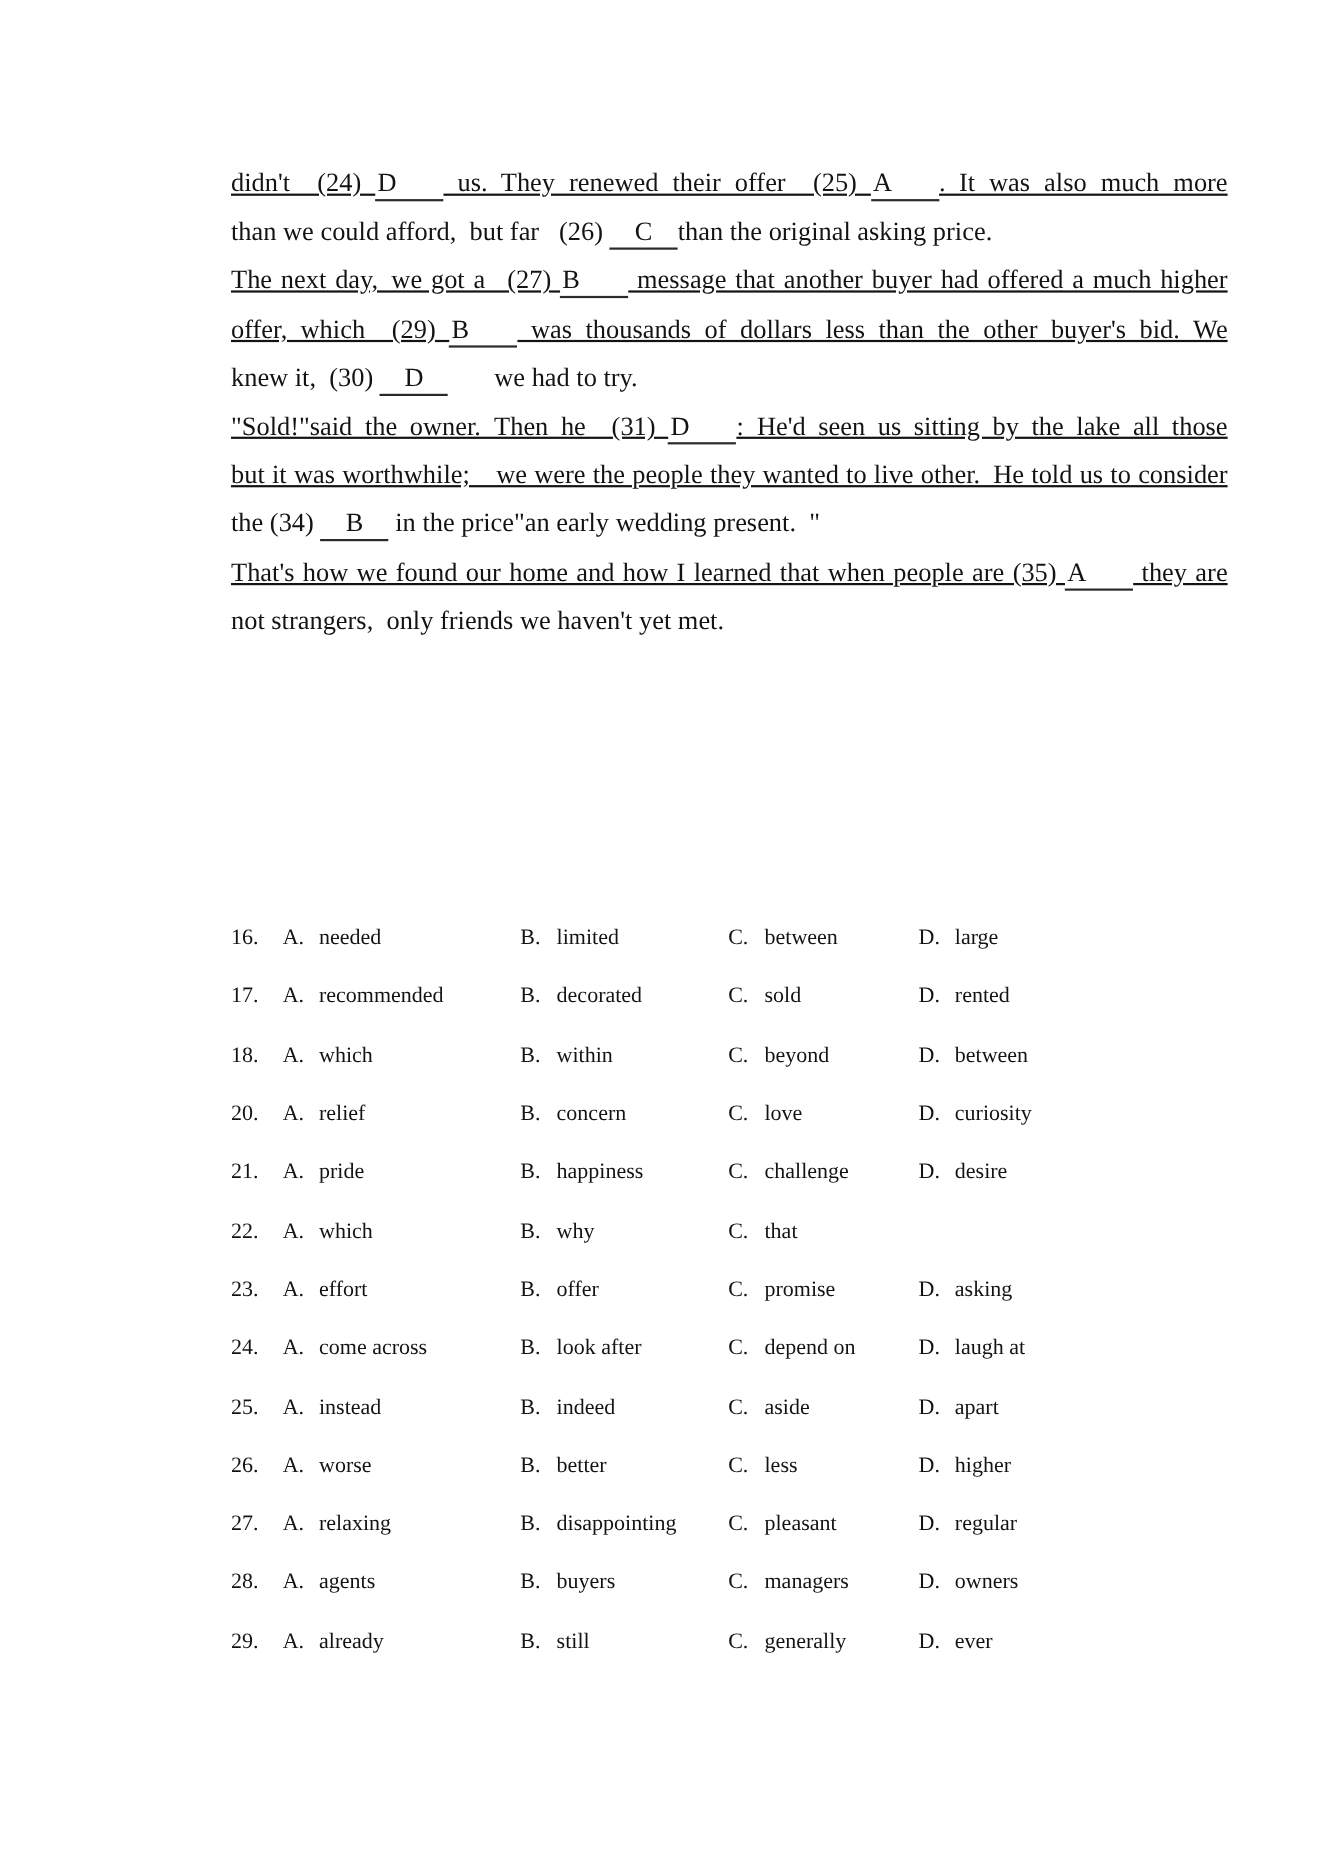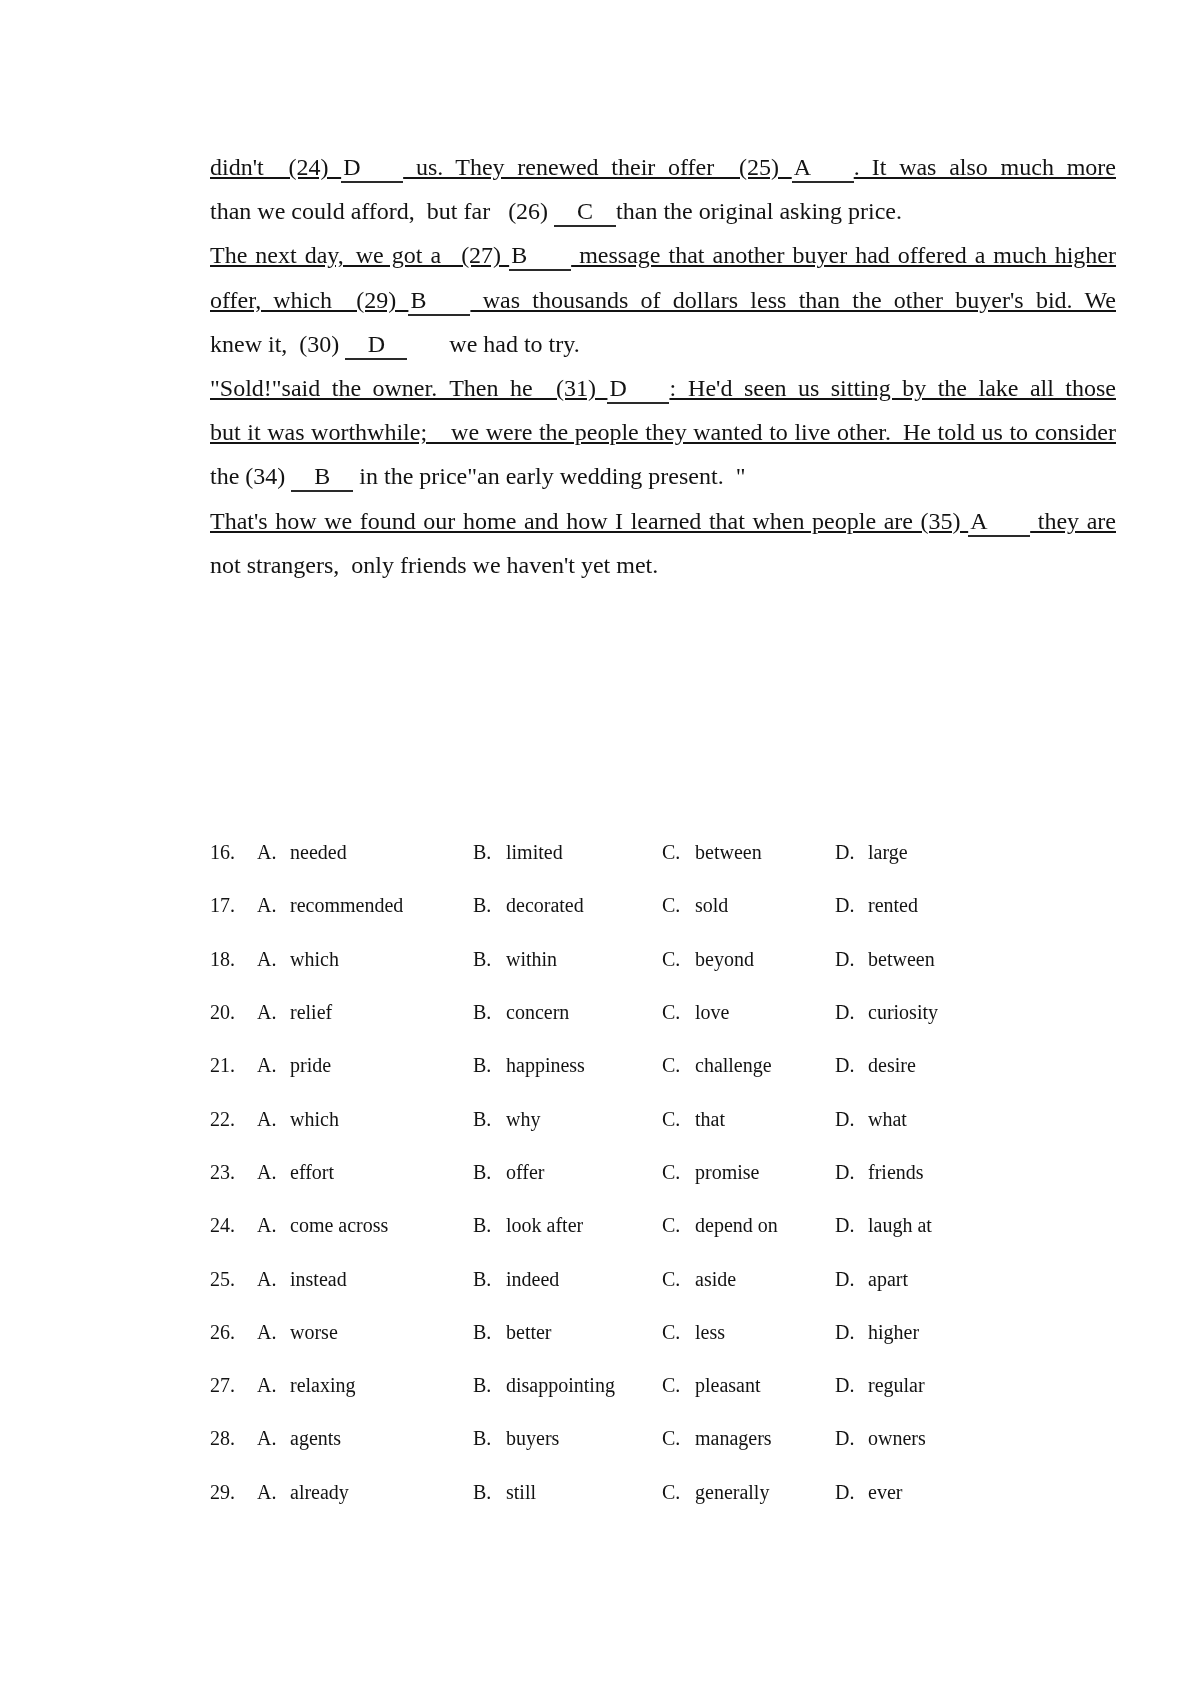--- a/index.html
+++ b/index.html
@@ -94,28 +94,27 @@
         <span class="qopt"><span class="qlabel">A.</span><span>pride</span></span>
         <span class="qopt"><span class="qlabel">B.</span><span>happiness</span></span>
         <span class="qopt"><span class="qlabel">C.</span><span>challenge</span></span>
         <span class="qopt"><span class="qlabel">D.</span><span>desire</span></span>
       </div>
       <div class="qrow">
         <span class="qnum">22.</span>
         <span class="qopt"><span class="qlabel">A.</span><span>which</span></span>
         <span class="qopt"><span class="qlabel">B.</span><span>why</span></span>
         <span class="qopt"><span class="qlabel">C.</span><span>that</span></span>
-        <span class="qopt"><span class="qlabel">D.</span><span>what</span></span>
       </div>
       <div class="qrow">
         <span class="qnum">23.</span>
         <span class="qopt"><span class="qlabel">A.</span><span>effort</span></span>
         <span class="qopt"><span class="qlabel">B.</span><span>offer</span></span>
         <span class="qopt"><span class="qlabel">C.</span><span>promise</span></span>
-        <span class="qopt"><span class="qlabel">D.</span><span>friends</span></span>
+        <span class="qopt"><span class="qlabel">D.</span><span>asking</span></span>
       </div>
       <div class="qrow">
         <span class="qnum">24.</span>
         <span class="qopt"><span class="qlabel">A.</span><span>come across</span></span>
         <span class="qopt"><span class="qlabel">B.</span><span>look after</span></span>
         <span class="qopt"><span class="qlabel">C.</span><span>depend on</span></span>
         <span class="qopt"><span class="qlabel">D.</span><span>laugh at</span></span>
       </div>
       <div class="qrow">
         <span class="qnum">25.</span>

